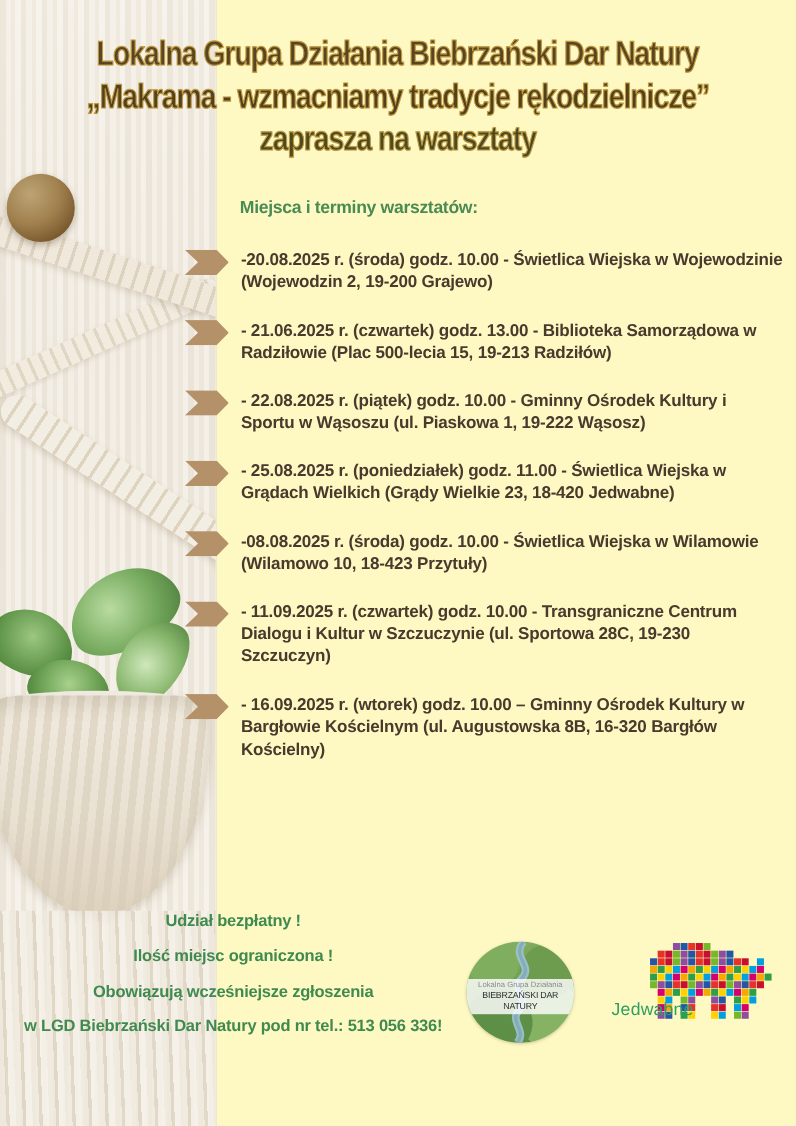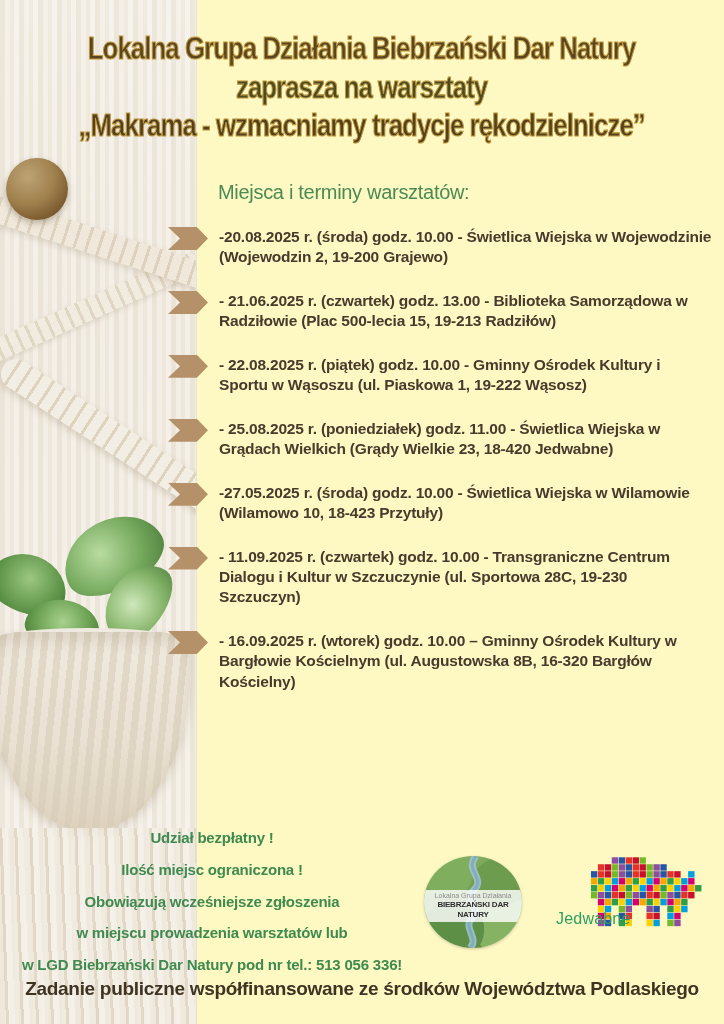--- a/index.html
+++ b/index.html
@@ -75,21 +75,21 @@
     font-weight:bold;font-size:28px;letter-spacing:-1px;white-space:nowrap;
     -webkit-text-stroke:1px #bf9a42;
     text-shadow:0 0 1px #bf9a42;
   }
   .tline1{color:#5a4522;}
   .tline2{color:#4c4a22;}
   .tline3{color:#52401e;}
   
   .schedule-heading{
     position:absolute;left:218px;top:181px;
-    font-size:20px;font-weight:normal;color:#4a8a53;letter-spacing:-.3px;
+    font-size:16px;font-weight:bold;color:#4a8a53;letter-spacing:-.3px;
   }
   
   .schedule{position:absolute;left:168px;top:227px;width:545px;}
   .sched-row{display:flex;margin-bottom:23px;}
   .arrow{
     flex:0 0 40px;width:40px;height:23px;margin-right:11px;
     background:#b5916a;
     clip-path:polygon(0% 0%,72% 0%,100% 50%,72% 100%,0% 100%,30% 50%);
   }
   .sched-text{
@@ -112,21 +112,21 @@
       radial-gradient(circle at 80% 75%,#86b264 0 28%,transparent 29%),
       linear-gradient(160deg,#8cb46a 0%,#6f9e50 45%,#58863f 100%);
     box-shadow:0 1px 3px rgba(0,0,0,.2);
   }
   .lgd-river{position:absolute;left:0;top:0;width:100%;height:100%;}
   .lgd-text{
     position:absolute;left:0;top:34px;width:100%;text-align:center;
     background:rgba(255,255,255,.82);padding:2px 0;
   }
   .lgd-text .l1{font-size:7px;color:#8a8a8a;line-height:1.2;}
-  .lgd-text .l2{font-size:8px;font-weight:bold;color:#2e2e2e;line-height:1.25;letter-spacing:-.2px;}
+  .lgd-text .l2{font-size:8px;font-weight:normal;color:#2e2e2e;line-height:1.25;letter-spacing:-.2px;}
   .podlaskie-logo{position:absolute;left:552px;top:850px;width:156px;height:92px;}
   .bison{position:absolute;right:6px;top:6px;}
   .podlaskie-label{
     position:absolute;left:4px;bottom:14px;font-size:16px;color:#2e9e62;letter-spacing:.2px;
   }
   
   .footer{
     position:absolute;left:0;top:978px;width:724px;text-align:center;
     font-size:19px;font-weight:bold;color:#3f3322;letter-spacing:-.3px;
   }
@@ -147,22 +147,22 @@
     <div class="leaf leaf3"></div>
     <div class="leaf leaf4"></div>
     <div class="pot-rim"></div>
     <div class="leaf leaf5"></div>
     <div class="pot"></div>
     <div class="fringe"></div>
   </div>
 
   <div class="title">
     <div><span class="tline tline1">Lokalna Grupa Działania Biebrzański Dar Natury</span></div>
+    <div><span class="tline tline3">„Makrama - wzmacniamy tradycje rękodzielnicze”</span></div>
     <div><span class="tline tline2">zaprasza na warsztaty</span></div>
-    <div><span class="tline tline3">„Makrama - wzmacniamy tradycje rękodzielnicze”</span></div>
   </div>
 
   <div class="schedule-heading">Miejsca i terminy warsztatów:</div>
 
   <div class="schedule">
     <div class="sched-row">
       <div class="arrow"></div>
       <div class="sched-text">-20.08.2025 r. (środa) godz. 10.00 - Świetlica Wiejska w Wojewodzinie  (Wojewodzin 2, 19-200 Grajewo)</div>
     </div>
     <div class="sched-row">
@@ -172,37 +172,36 @@
     <div class="sched-row">
       <div class="arrow"></div>
       <div class="sched-text">- 22.08.2025 r. (piątek) godz. 10.00 - Gminny Ośrodek Kultury i Sportu w Wąsoszu  (ul. Piaskowa 1, 19-222 Wąsosz)</div>
     </div>
     <div class="sched-row">
       <div class="arrow"></div>
       <div class="sched-text">- 25.08.2025 r. (poniedziałek) godz. 11.00 - Świetlica Wiejska w Grądach Wielkich (Grądy Wielkie 23, 18-420 Jedwabne)</div>
     </div>
     <div class="sched-row">
       <div class="arrow"></div>
-      <div class="sched-text">-27.05.2025 r. (środa) godz. 10.00 - Świetlica Wiejska w Wilamowie (Wilamowo 10, 18-423 Przytuły)</div>
+      <div class="sched-text">-08.08.2025 r. (środa) godz. 10.00 - Świetlica Wiejska w Wilamowie (Wilamowo 10, 18-423 Przytuły)</div>
     </div>
     <div class="sched-row">
       <div class="arrow"></div>
       <div class="sched-text">- 11.09.2025 r. (czwartek) godz. 10.00 - Transgraniczne Centrum Dialogu i Kultur  w Szczuczynie  (ul. Sportowa 28C, 19-230 Szczuczyn)</div>
     </div>
     <div class="sched-row">
       <div class="arrow"></div>
       <div class="sched-text">- 16.09.2025 r. (wtorek) godz. 10.00 – Gminny Ośrodek Kultury w Bargłowie Kościelnym  (ul. Augustowska 8B, 16-320 Bargłów Kościelny)</div>
     </div>
   </div>
 
   <div class="info-block">
     <div>Udział bezpłatny !</div>
     <div>Ilość miejsc ograniczona !</div>
     <div>Obowiązują wcześniejsze zgłoszenia</div>
-    <div>w miejscu prowadzenia warsztatów  lub</div>
     <div>w LGD Biebrzański Dar Natury pod nr  tel.: 513 056 336!</div>
   </div>
 
   <div class="lgd-logo">
     <svg class="lgd-river" viewBox="0 0 98 92">
       <path d="M52 0 C40 14 62 22 50 34 C40 44 58 52 48 62 C38 72 56 82 46 92" fill="none" stroke="#9fc3cf" stroke-width="7" opacity="0.9"></path>
       <path d="M52 0 C40 14 62 22 50 34 C40 44 58 52 48 62 C38 72 56 82 46 92" fill="none" stroke="#7ea8b8" stroke-width="3" opacity="0.8"></path>
     </svg>
     <div class="lgd-text">
       <div class="l1">Lokalna Grupa Działania</div>
@@ -322,15 +321,14 @@
         <rect x="5" y="9" width="0.92" height="0.92" fill="#2e9e49"></rect>
         <rect x="6" y="9" width="0.92" height="0.92" fill="#ffd100"></rect>
         <rect x="9" y="9" width="0.92" height="0.92" fill="#ffd100"></rect>
         <rect x="10" y="9" width="0.92" height="0.92" fill="#00a0e0"></rect>
         <rect x="12" y="9" width="0.92" height="0.92" fill="#76b82a"></rect>
         <rect x="13" y="9" width="0.92" height="0.92" fill="#8e4ea0"></rect>
       </svg>
     <div class="podlaskie-label">Jedwabne</div>
   </div>
 
-  <div class="footer">Zadanie publiczne współfinansowane ze środków Województwa Podlaskiego</div>
 
 </div>
 
 </body></html>

